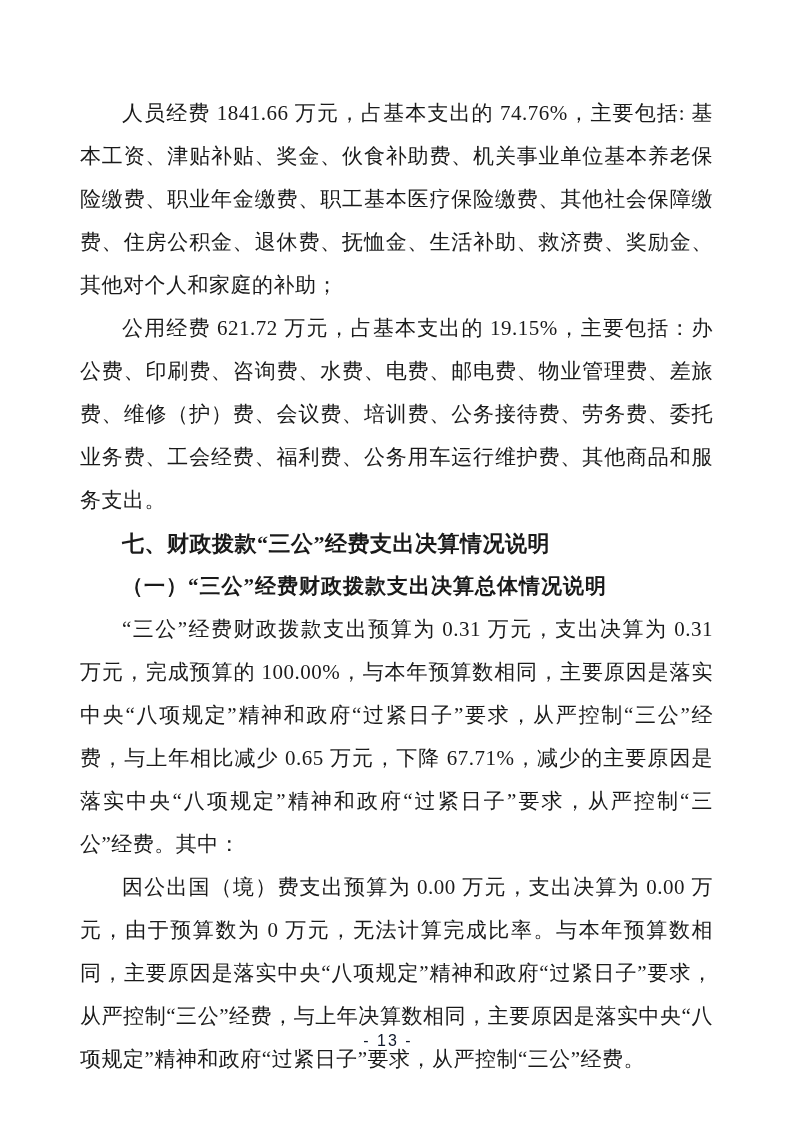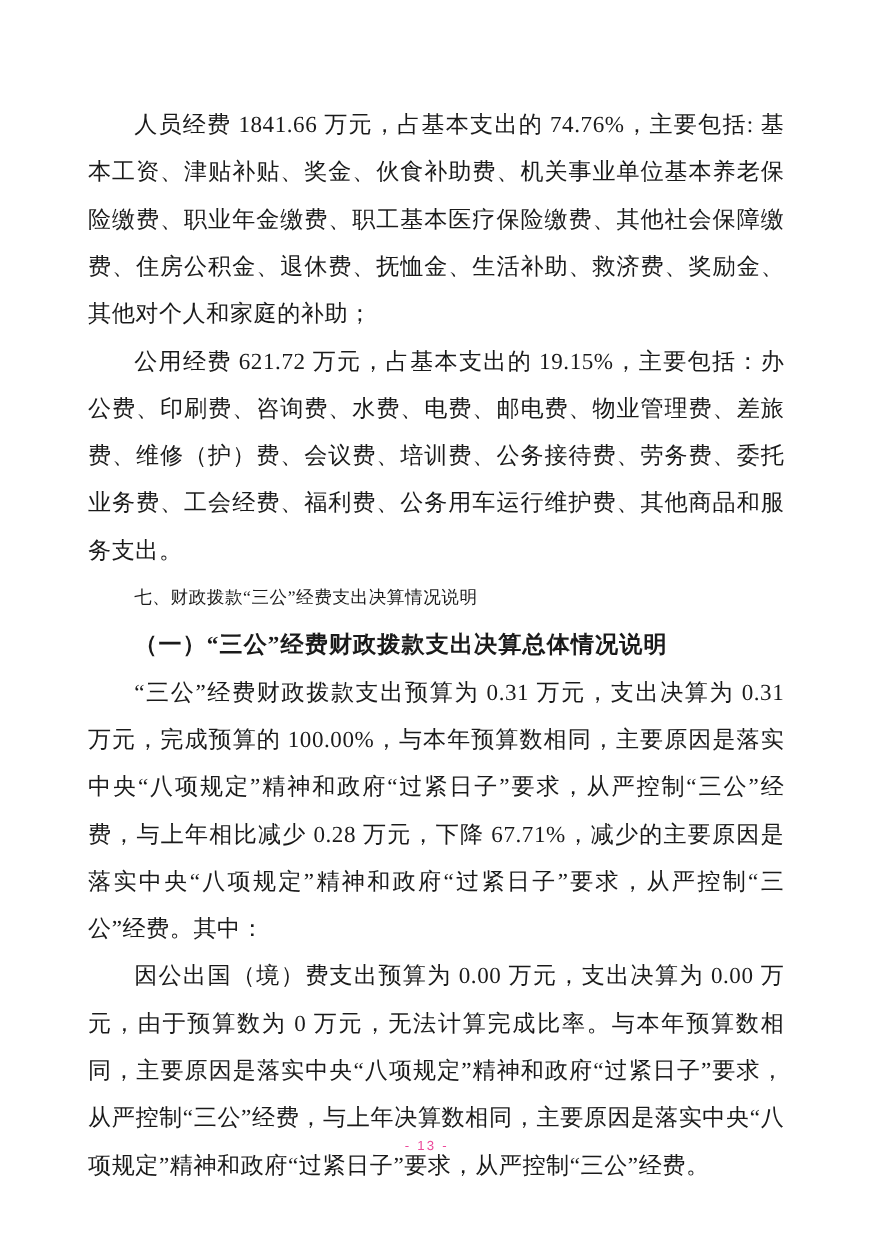--- a/index.html
+++ b/index.html
@@ -27,56 +27,56 @@
     font-size: 21px;
     line-height: 43px;
     text-indent: 42px;
     text-align: justify;
     text-justify: inter-character;
     letter-spacing: 0.5px;
     word-break: break-all;
   }
   .heading {
     margin: 0;
-    font-size: 16px;
-    font-weight: normal;
+    font-size: 22px;
+    font-weight: bold;
     line-height: 43px;
     text-indent: 42px;
     letter-spacing: 0.5px;
   }
   .subheading {
     margin: 0;
     font-size: 21px;
     font-weight: bold;
     line-height: 43px;
     text-indent: 42px;
     letter-spacing: 1px;
   }
   .footer {
     position: absolute;
     left: 0;
     top: 1032px;
     width: 100%;
     text-align: center;
   }
   .page-number {
-    font-size: 12px;
+    font-size: 16px;
     letter-spacing: 2px;
-    color: #ec4899;
+    color: #0f172a;
     font-family: "Liberation Sans", "DejaVu Sans", sans-serif;
   }
 </style>
 </head>
 <body>
 
 <div class="page">
   <div class="content">
     <p class="body-para">人员经费 1841.66 万元，占基本支出的 74.76%，主要包括: 基本工资、津贴补贴、奖金、伙食补助费、机关事业单位基本养老保险缴费、职业年金缴费、职工基本医疗保险缴费、其他社会保障缴费、住房公积金、退休费、抚恤金、生活补助、救济费、奖励金、其他对个人和家庭的补助；</p>
     <p class="body-para">公用经费 621.72 万元，占基本支出的 19.15%，主要包括：办公费、印刷费、咨询费、水费、电费、邮电费、物业管理费、差旅费、维修（护）费、会议费、培训费、公务接待费、劳务费、委托业务费、工会经费、福利费、公务用车运行维护费、其他商品和服务支出。</p>
     <h2 class="heading">七、财政拨款“三公”经费支出决算情况说明</h2>
     <p class="subheading">（一）“三公”经费财政拨款支出决算总体情况说明</p>
-    <p class="body-para">“三公”经费财政拨款支出预算为 0.31 万元，支出决算为 0.31 万元，完成预算的 100.00%，与本年预算数相同，主要原因是落实中央“八项规定”精神和政府“过紧日子”要求，从严控制“三公”经费，与上年相比减少 0.28 万元，下降 67.71%，减少的主要原因是落实中央“八项规定”精神和政府“过紧日子”要求，从严控制“三公”经费。其中：</p>
+    <p class="body-para">“三公”经费财政拨款支出预算为 0.31 万元，支出决算为 0.31 万元，完成预算的 100.00%，与本年预算数相同，主要原因是落实中央“八项规定”精神和政府“过紧日子”要求，从严控制“三公”经费，与上年相比减少 0.65 万元，下降 67.71%，减少的主要原因是落实中央“八项规定”精神和政府“过紧日子”要求，从严控制“三公”经费。其中：</p>
     <p class="body-para">因公出国（境）费支出预算为 0.00 万元，支出决算为 0.00 万元，由于预算数为 0 万元，无法计算完成比率。与本年预算数相同，主要原因是落实中央“八项规定”精神和政府“过紧日子”要求，从严控制“三公”经费，与上年决算数相同，主要原因是落实中央“八项规定”精神和政府“过紧日子”要求，从严控制“三公”经费。</p>
   </div>
   <div class="footer">
     <span class="page-number">- 13 -</span>
   </div>
 </div>
 
 </body></html>

